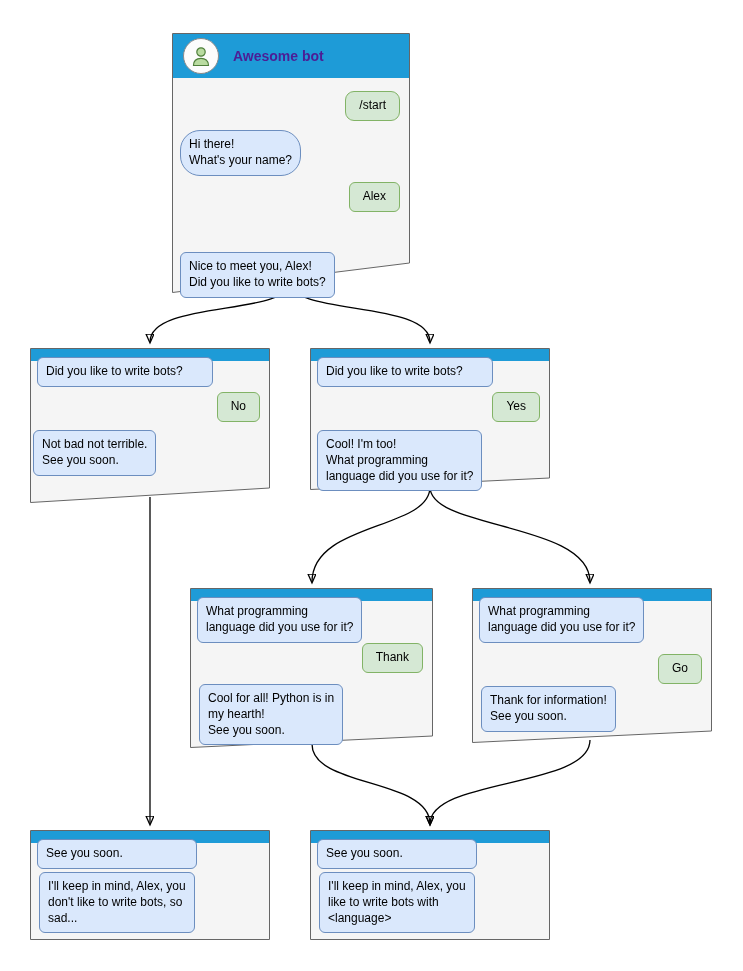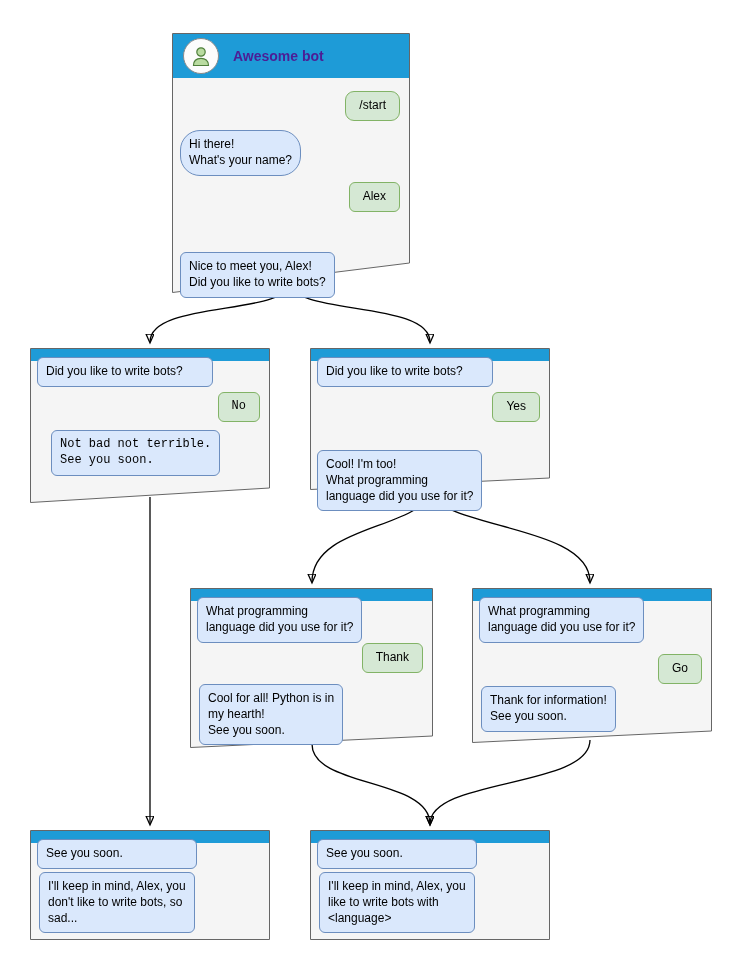--- a/index.html
+++ b/index.html
@@ -68,33 +68,33 @@
     <div class="bubble bot-bubble" style="left:8px;  top:187px;margin-top:32px;">Nice to meet you, Alex!
 Did you like to write bots?</div>
   </div>
 
   <div class="window" style="left:30px; top:348px; width:240px; height:155px;">
     <svg class="win-bg" width="240" height="155" viewBox="0 0 240 155">
       <polygon points="0.5,0.5 239.5,0.5 239.5,140 0.5,154.5"></polygon>
     </svg>
     <div class="win-bar"></div>
     <div class="bubble bot-bubble" style="left:7px; top:9px; width:176px;">Did you like to write bots?</div>
-    <div class="bubble user-bubble" style="right:10px; top:44px;font-family:Liberation Mono, monospace;">No</div>
-    <div class="bubble bot-bubble" style="left:21px; top:82px;font-family:Liberation Mono, monospace;">Not bad not terrible.
+    <div class="bubble user-bubble" style="right:10px; top:44px;">No</div>
+    <div class="bubble bot-bubble" style="left:3px; top:82px;">Not bad not terrible.
 See you soon.</div>
   </div>
 
   <div class="window" style="left:310px; top:348px; width:240px; height:142px;">
     <svg class="win-bg" width="240" height="142" viewBox="0 0 240 142">
       <polygon points="0.5,0.5 239.5,0.5 239.5,130 0.5,141.5"></polygon>
     </svg>
     <div class="win-bar"></div>
     <div class="bubble bot-bubble" style="left:7px; top:9px; width:176px;">Did you like to write bots?</div>
     <div class="bubble user-bubble" style="right:10px; top:44px;border-radius:6px;">Yes</div>
-    <div class="bubble bot-bubble" style="left:7px; top:82px;margin-top:20px;">Cool! I'm too!
+    <div class="bubble bot-bubble" style="left:7px; top:82px;">Cool! I'm too!
 What programming
 language did you use for it?</div>
   </div>
 
   <div class="window" style="left:190px; top:588px; width:243px; height:160px;">
     <svg class="win-bg" width="243" height="160" viewBox="0 0 243 160">
       <polygon points="0.5,0.5 242.5,0.5 242.5,148 0.5,159.5"></polygon>
     </svg>
     <div class="win-bar"></div>
     <div class="bubble bot-bubble" style="left:7px; top:9px;">What programming

